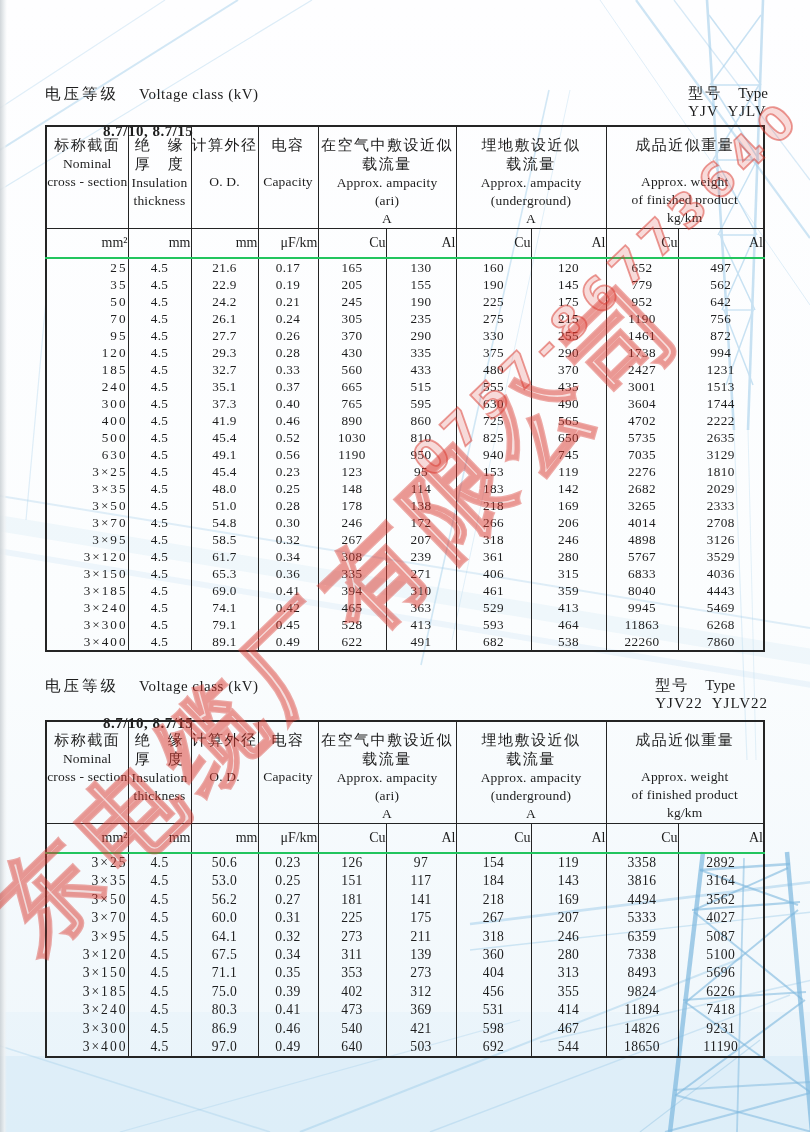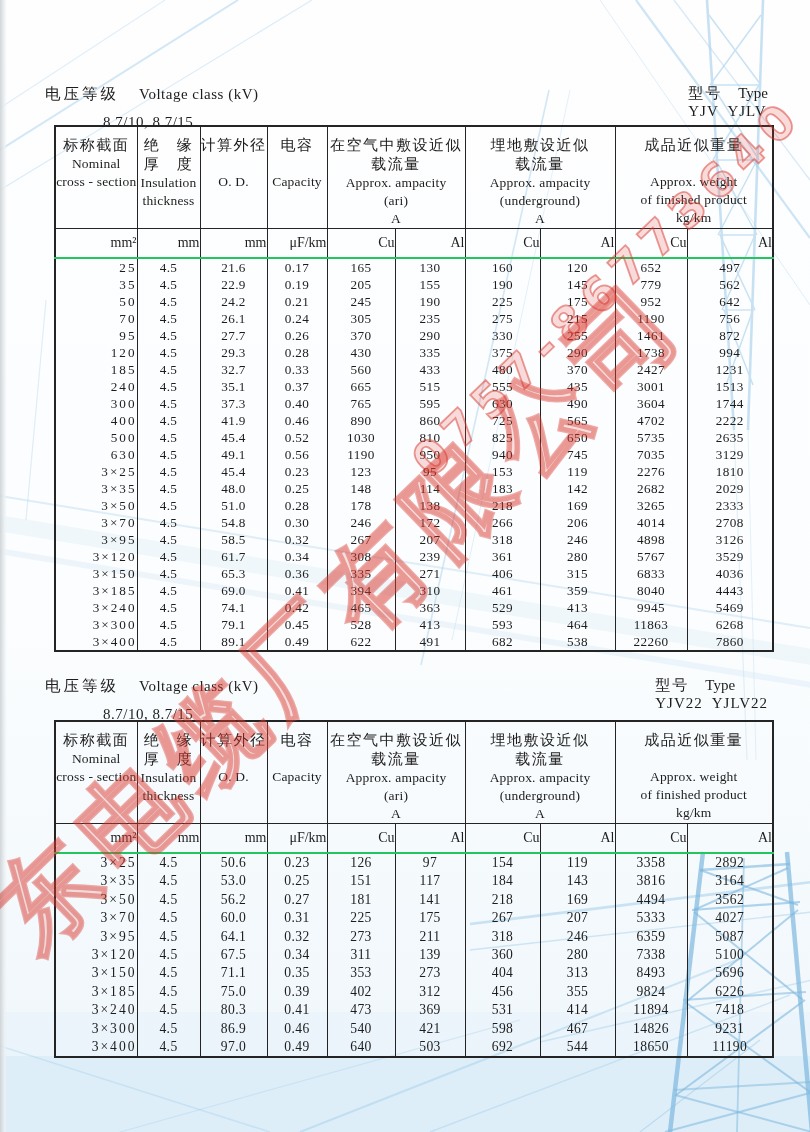--- a/index.html
+++ b/index.html
@@ -7,28 +7,28 @@
         background:#bef264;font-family:"Liberation Serif","DejaVu Serif",serif;color:#1d1d1d;padding-left:44px;}
   .bg{position:absolute;left:0;top:0;width:810px;height:1132px;z-index:0;}
   .edge{position:absolute;left:0;top:0;width:7px;height:100%;z-index:4;
         background:linear-gradient(90deg,#c9cfd3,#edf0f2 65%,rgba(255,255,255,0));opacity:.85;}
 
   
   .hdrblock{position:absolute;left:45px;width:723px;display:flex;justify-content:space-between;
             align-items:flex-start;z-index:2;}
   .vline1 .zh{font-size:15.5px;letter-spacing:3px;}
   .vline1 .en{font-size:15px;margin-left:20px;letter-spacing:.5px;}
-  .vline2{font-size:15px;margin-left:58px;margin-top:9px;letter-spacing:.5px;}
+  .vline2{font-size:15px;margin-left:58px;margin-top:18px;letter-spacing:.5px;font-weight:bold;}
   .tline1{font-size:15px;}
   .tline1 .zh{letter-spacing:2px;}
   .tline1 .en{margin-left:16px;}
   .tline2{font-size:15px;margin-top:0px;letter-spacing:1px;white-space:pre;}
 
   
-  table.spec{position:absolute;left:54px;width:713px;table-layout:fixed;border-collapse:collapse;
+  table.spec{position:absolute;left:45px;width:713px;table-layout:fixed;border-collapse:collapse;
              z-index:2;background:transparent;}
   table.spec, table.spec th, table.spec td{border-color:#242424;}
   table.spec{border:2.2px solid #242424;}
   table.spec th, table.spec td{border-left:1.5px solid #242424;padding:0;background:transparent;}
   table.spec thead tr.main th{border-bottom:1.6px solid #242424;vertical-align:top;padding-top:9px;}
   table.spec thead tr.units th{border-bottom:2px solid #22c55e;height:28px;vertical-align:middle;
                                font-weight:normal;font-size:14px;text-align:right;}
   table.spec th{font-weight:normal;}
   .zhl{font-size:15px;line-height:19px;letter-spacing:1.5px;text-align:center;}
   .enl{font-size:13.5px;line-height:18px;text-align:center;letter-spacing:.2px;}

